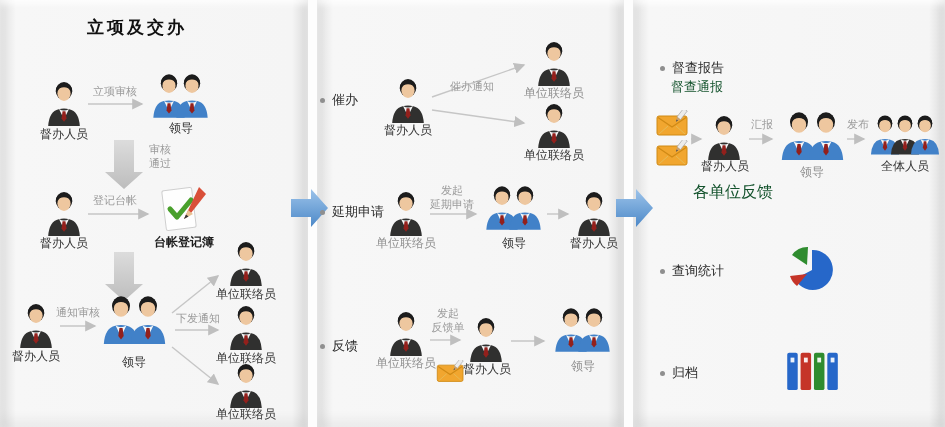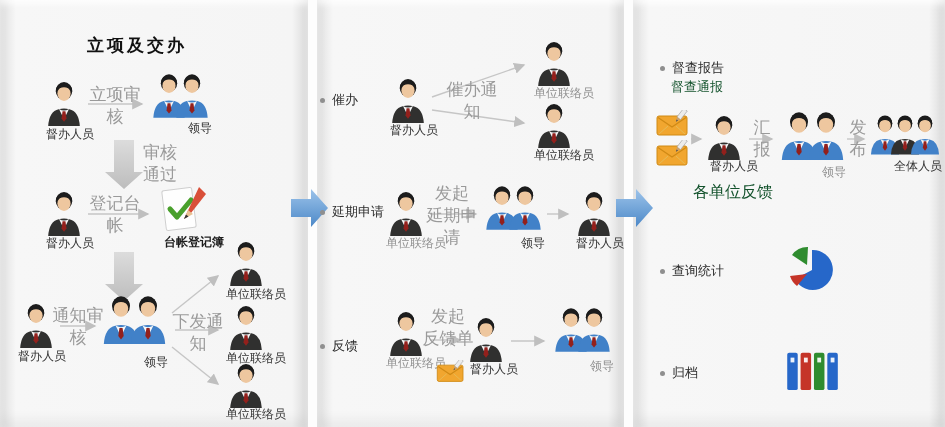--- a/index.html
+++ b/index.html
@@ -4,22 +4,22 @@
 <style>
   * { margin:0; padding:0; box-sizing:border-box; }
   body { font-family:"Liberation Sans","DejaVu Sans",sans-serif; background:#ffffff; }
   #stage { position:relative; width:945px; height:427px; overflow:hidden; background:#fdfdfd; }
   .panel { position:absolute; top:0; height:427px;
     background:linear-gradient(90deg,#dedede 0px,#f7f7f7 16px,#f5f5f5 calc(100% - 16px),#d9d9d9 100%);
     box-shadow:inset 0 -8px 12px rgba(0,0,0,.05), inset 0 4px 6px rgba(255,255,255,.8); }
   #arrows { position:absolute; left:0; top:0; z-index:1; pointer-events:none; }
   .abs { position:absolute; z-index:2; }
   .title { font-size:17px; font-weight:bold; color:#111; text-align:center; letter-spacing:3px; }
-  .plabel { font-size:12px; color:#333; text-align:right; line-height:1.15; }
-  .alabel { font-size:17px; color:#9a9a9a; text-align:center; line-height:1.3; }
+  .plabel { font-size:12px; color:#333; text-align:center; line-height:1.15; }
+  .alabel { font-size:11px; color:#9a9a9a; text-align:center; line-height:1.3; }
   .alabel span { display:block; }
   .doclabel { font-weight:bold; color:#1d1d1d; }
   .graylab { color:#8f8f8f; }
   .bullet { display:flex; align-items:center; gap:7px; font-size:13px; color:#2d2d2d; }
   .bullet .dot { width:5px; height:5px; border-radius:50%; background:#8f8f8f; flex:none; }
   .plain { font-size:13px; color:#14532d; }
   .pi { display:block; }
   .dark { color:#30302f; }
   .blue { color:#4181c8; }
   .duo, .trio { display:flex; align-items:flex-end; }
@@ -88,21 +88,21 @@
       <line x1="691" y1="139" x2="701" y2="139"></line>
       <line x1="749" y1="139" x2="772" y2="139"></line>
       <line x1="847" y1="139" x2="864" y2="139"></line>
     </g>
     <polygon points="114,140 134,140 134,172 143,172 124,189 105,172 114,172" fill="url(#ggrad)"></polygon>
     <polygon points="114,252 134,252 134,284 143,284 124,301 105,284 114,284" fill="url(#ggrad)"></polygon>
     <polygon points="291,199 311,199 311,189 328,208 311,227 311,217 291,217" fill="url(#bgrad)"></polygon>
     <polygon points="616,199 636,199 636,189 653,208 636,227 636,217 616,217" fill="url(#bgrad)"></polygon>
   </svg>
 
-  <div class="abs title" style="left:37px;top:34px;width:200px">立项及交办</div>
+  <div class="abs title" style="left:37px;top:16px;width:200px">立项及交办</div>
 
   <svg class="abs pi dark" style="left:44px;top:80px" width="40" height="46" viewBox="0 0 40 48">
       <use href="#sym-person"></use>
     </svg>
   <div class="abs plabel" style="left:34px;top:128px;width:60px">督办人员</div>
   <div class="abs alabel" style="left:86px;top:84px;width:58px">立项审核</div>
   <span class="abs duo" style="left:150px;top:72px">
     <svg class="pi blue" width="38" height="46" viewBox="0 0 40 48">
         <use href="#sym-person"></use>
       </svg>

